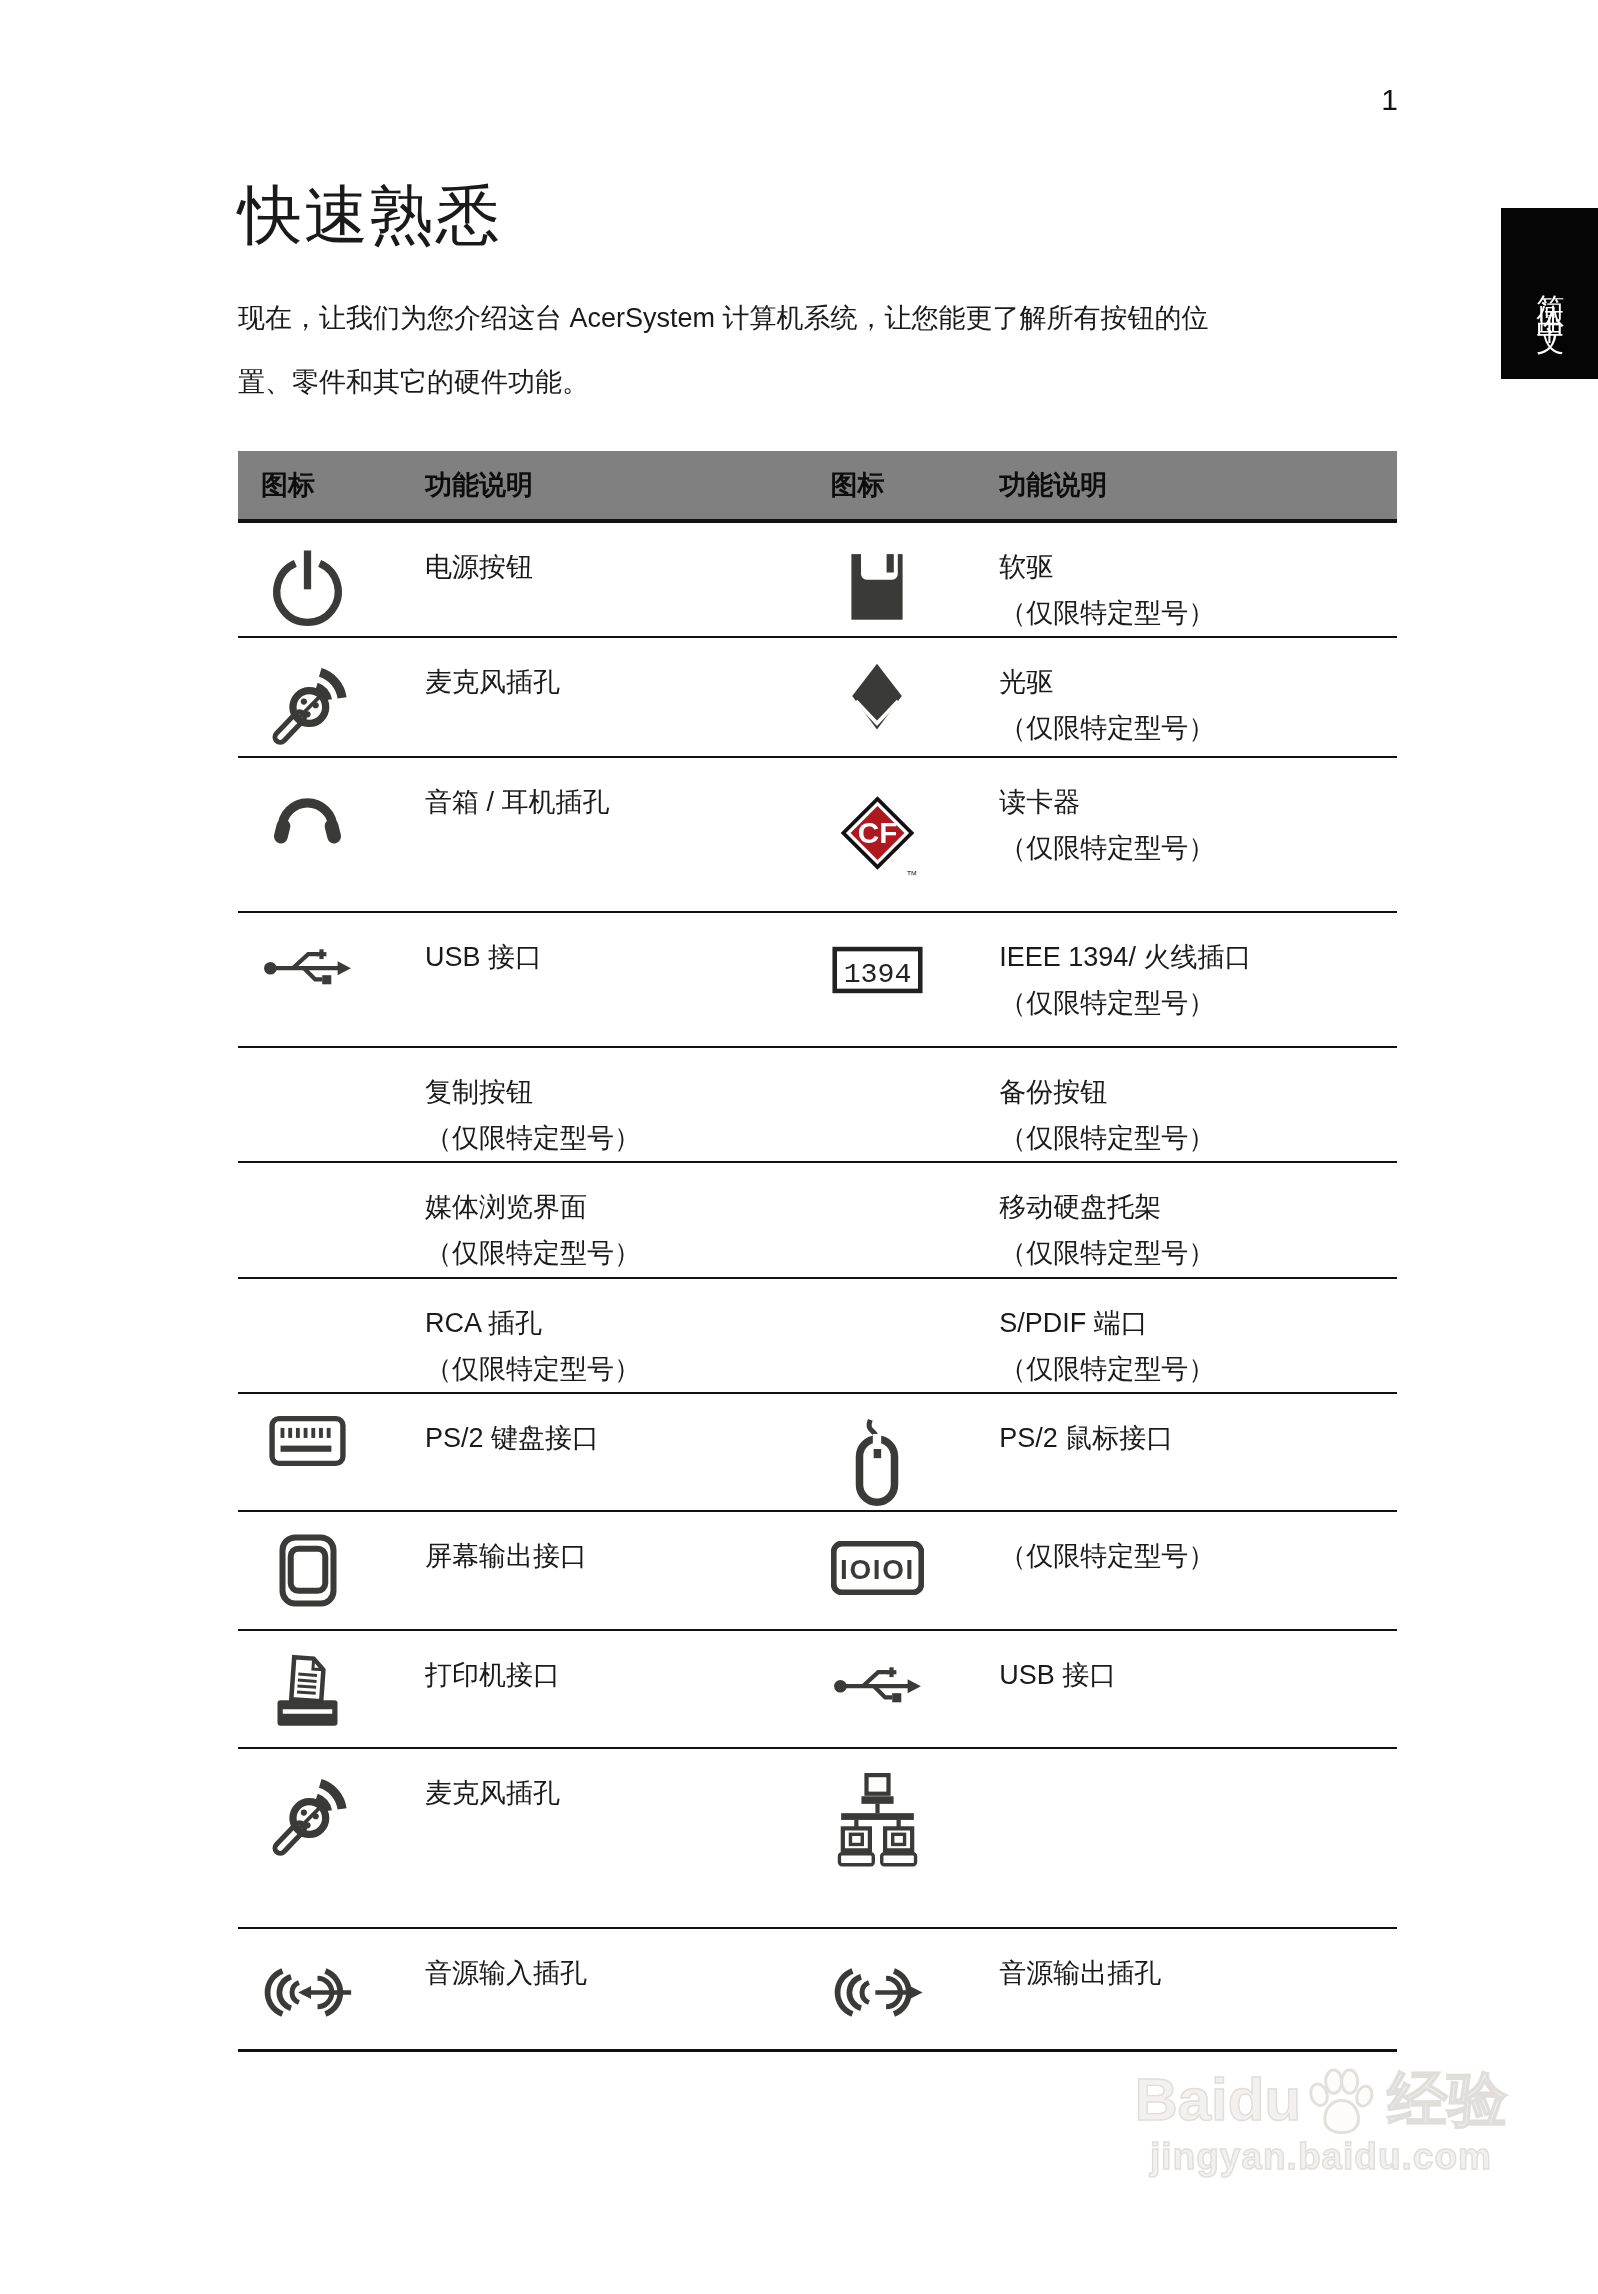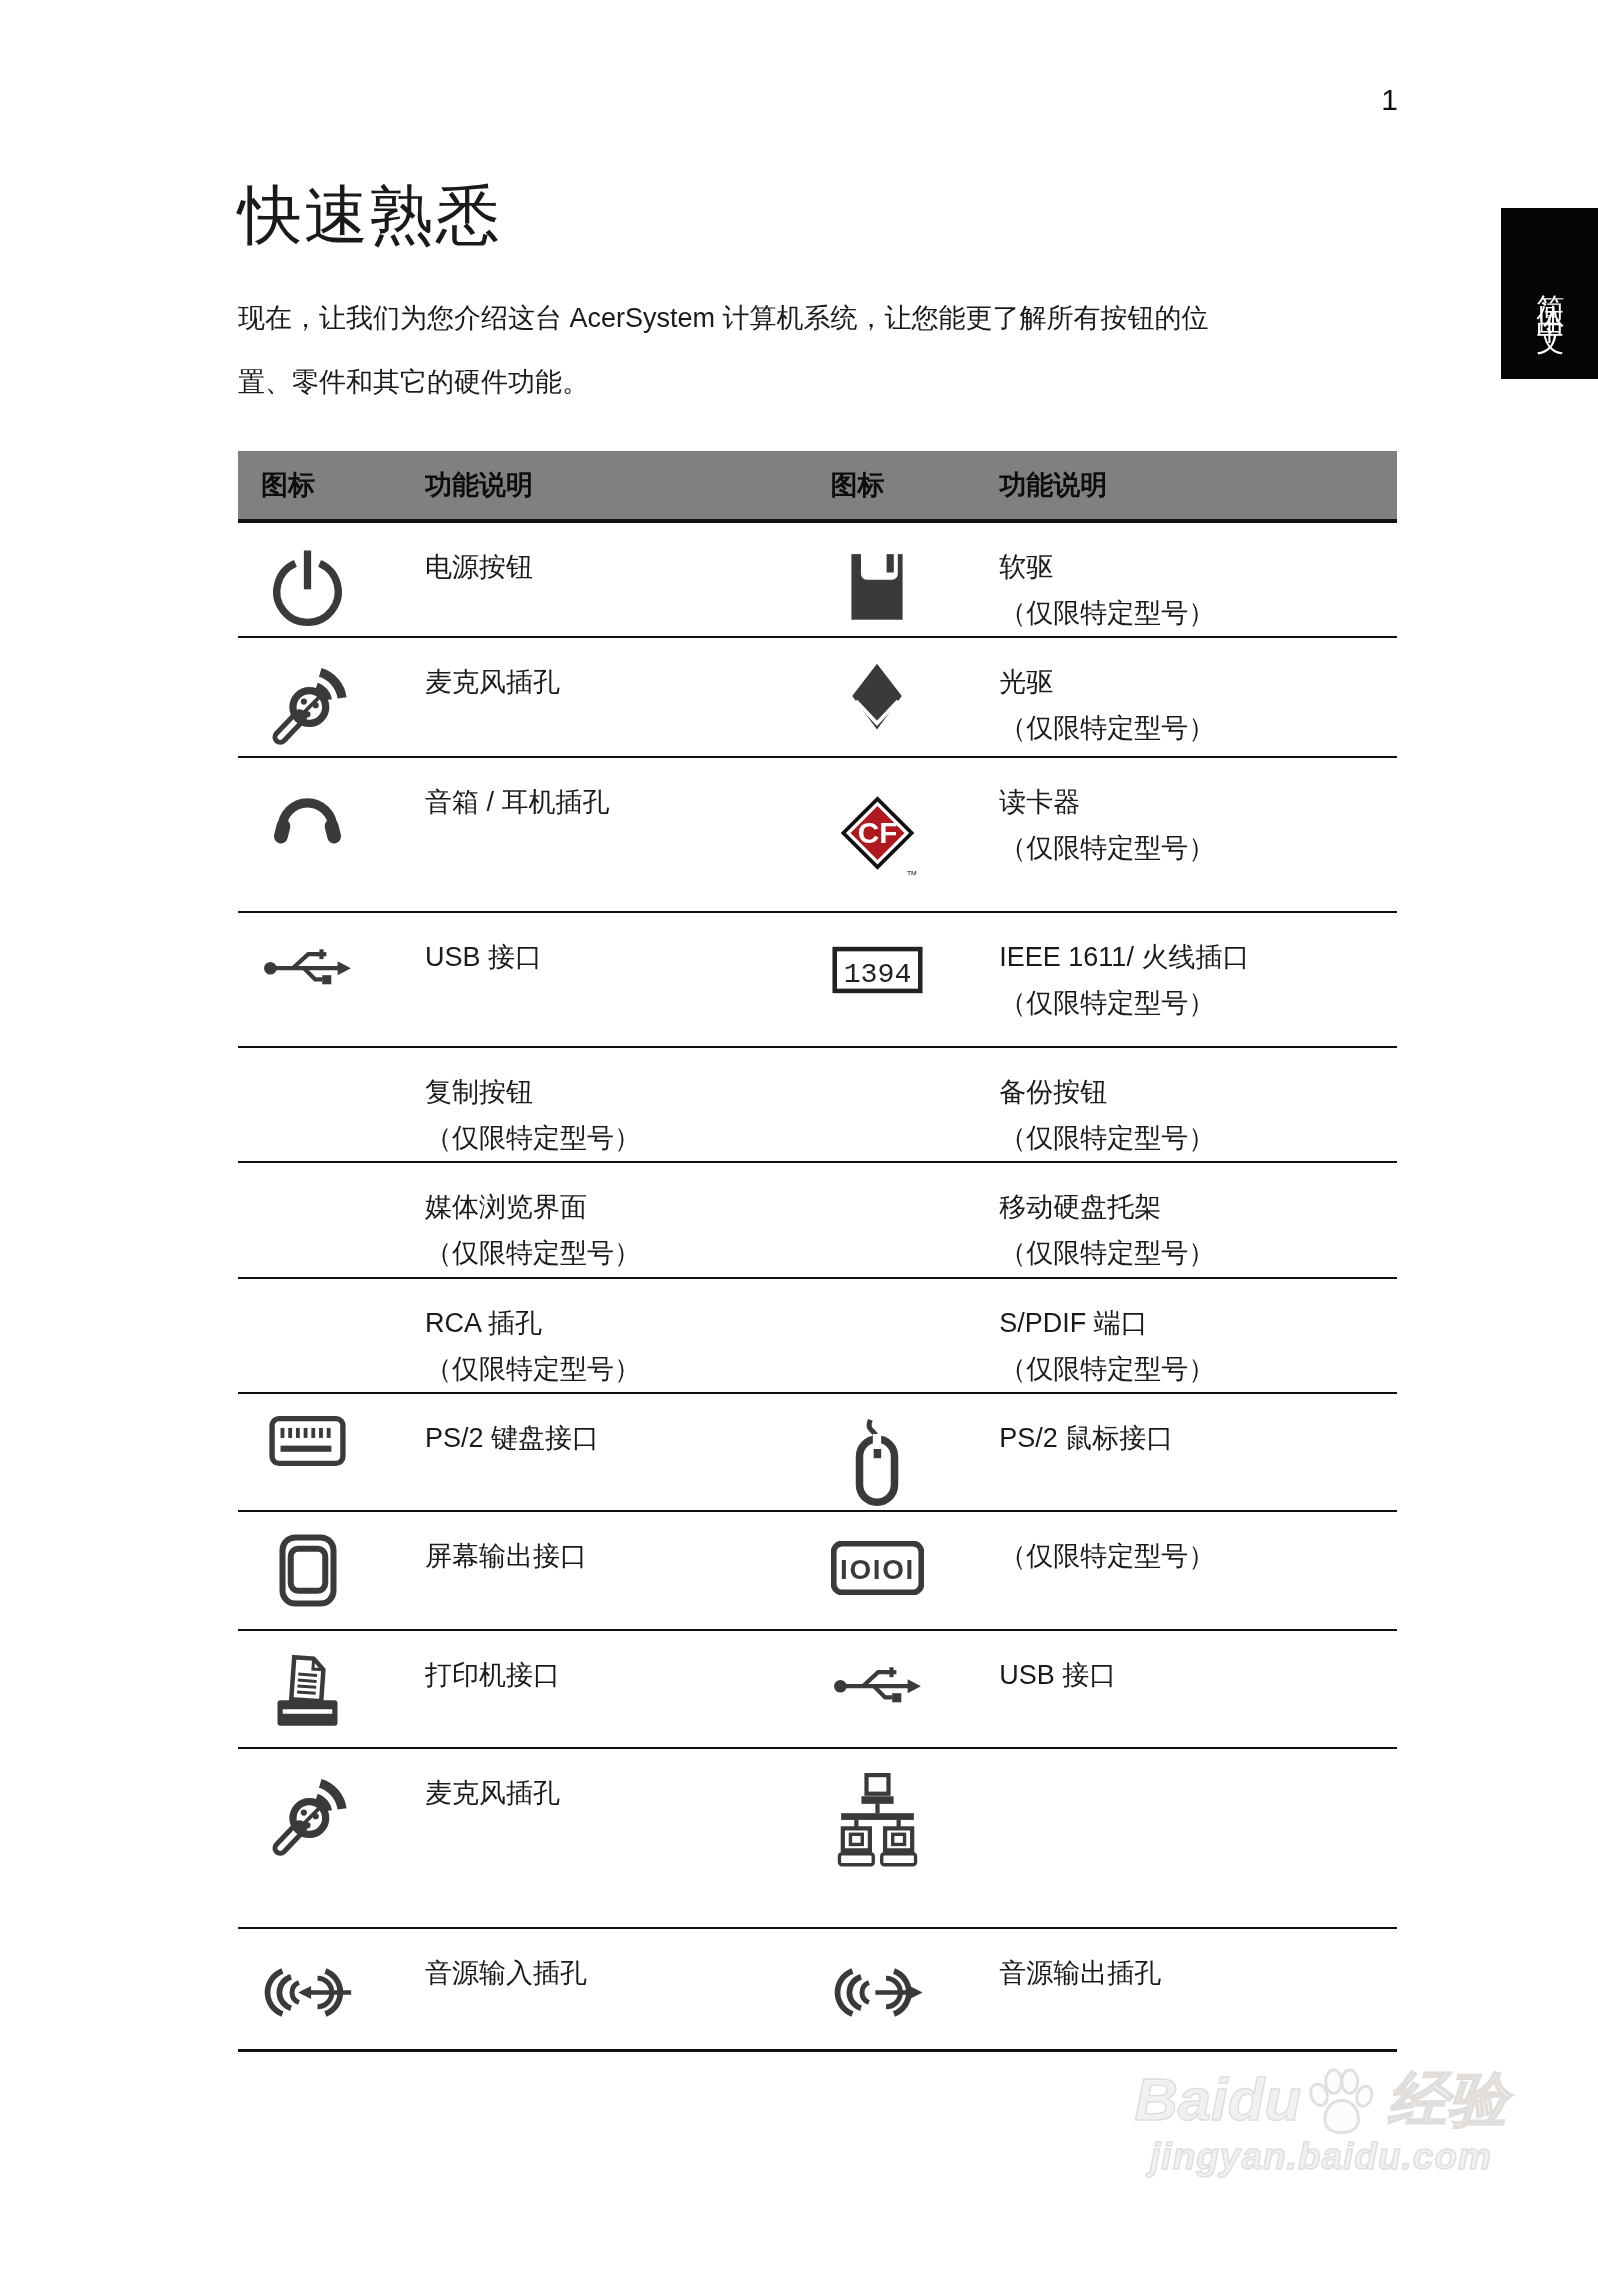--- a/index.html
+++ b/index.html
@@ -25,21 +25,21 @@
   .cell{font-size:27px;line-height:46px;}
   .text-cell{padding-top:21px;}
   .pad-c1{padding-left:23px;}
   .pad-c2{padding-left:23px;}
   .pad-c3{padding-left:13.5px;}
   .pad-c4{padding-left:18.3px;}
   .icon-cell{padding-top:21px;}
   .iconbox{width:93px;display:flex;justify-content:center;}
   .ic{color:#3a3a38;}
   .watermark{position:absolute;top:2068px;right:85px;width:386px;text-align:center;
-    color:#f3f1f0;-webkit-text-stroke:1.4px #e0ddda;font-weight:bold;font-style:italic;}
+    color:#f3f1f0;-webkit-text-stroke:1.4px #e0ddda;font-weight:bold;}
   .wm-top{display:flex;align-items:flex-end;justify-content:center;font-size:60px;line-height:60px;}
   .wm-cn{margin-left:9.7px;}
   .wm-url{font-size:37px;margin-top:5.8px;letter-spacing:1px;}
 </style>
 </head>
 <body>
 
 <div class="page-number">1</div>
 
 <div class="lang-tab">
@@ -176,21 +176,21 @@
       </div>
       <div class="cell icon-cell pad-c3" style="padding-top:33px">
           <div class="iconbox">
         <svg width="91" height="48" viewBox="0 0 100 52" style="font-size:28px">
           <rect x="3" y="3" width="94" height="46" fill="none" stroke="#222222" stroke-width="5"></rect>
           <text x="50" y="39" text-anchor="middle" font-size="31" fill="#222222" font-family="Liberation Mono, monospace">1394</text>
         </svg>
       </div>
         </div>
       <div class="cell text-cell pad-c4">
-        <div>IEEE 1611/ 火线插口</div>
+        <div>IEEE 1394/ 火线插口</div>
         <div>（仅限特定型号）</div>
       </div>
     </div>
 
     <div class="trow brow" style="min-height:110px">
       <div class="cell icon-cell pad-c1"></div>
       <div class="cell text-cell pad-c2">
         <div>复制按钮</div>
         <div>（仅限特定型号）</div>
       </div>

